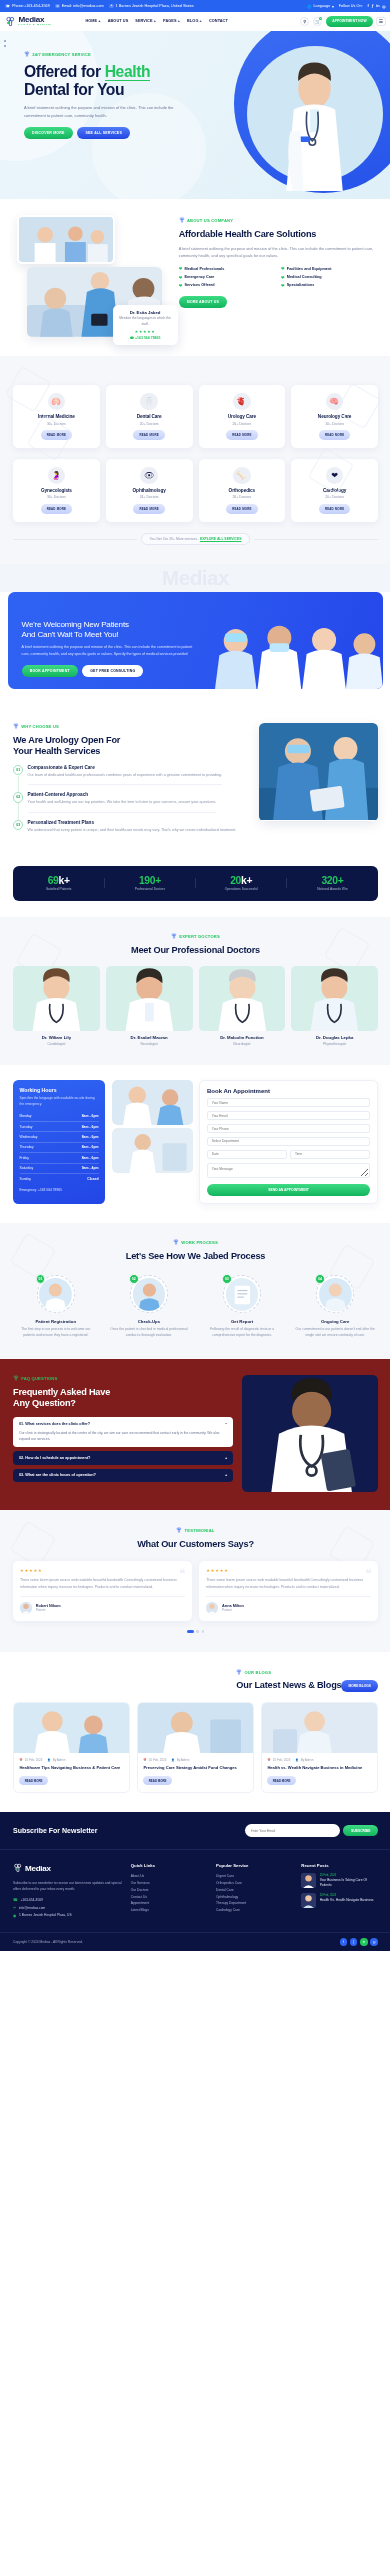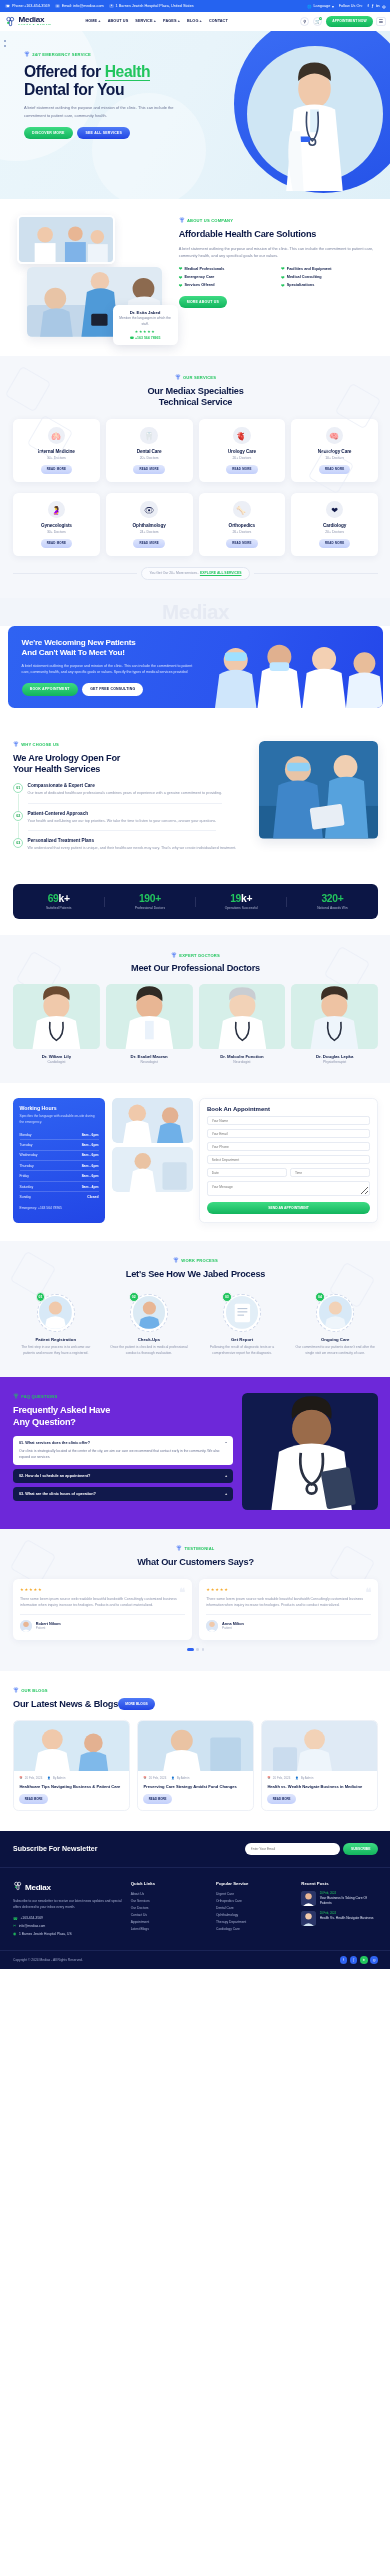--- a/index.html
+++ b/index.html
@@ -188,21 +188,21 @@
   .brandstrip .bg-word {
     font-size:20.6px; font-weight:bold; color:#e6eaf3; letter-spacing:-0.5px;
   }
 
   
   .cta {
     margin:0 7.6px; border-radius:6.5px; background:linear-gradient(110deg,#2f63f2 0%,#2b55ef 60%,#2447ea 100%);
     position:relative; overflow:hidden; display:flex; padding:12px 0 12px 14px; min-height:72px;
   }
   .cta-txt { width:179px; z-index:2; }
-  .cta h3 { color:#fff; font-size:8.1px; font-weight:bold; line-height:1.25; letter-spacing:-0.2px;}
+  .cta h3 { color:#fff; font-size:8.1px; font-weight:normal; line-height:1.25; letter-spacing:-0.2px;margin-top:16px;}
   .cta p { color:#d7e2ff; font-size:3.6px; line-height:1.85; margin-top:4.3px; }
   .cta-btns { display:flex; gap:4.3px; margin-top:7px; }
   .bt.white { background:#fff; color:#0d1a47; }
   .cta-docs { position:absolute; right:0; bottom:0; width:179px; height:72px; }
 
   
   .why { display:flex; gap:9.8px; padding:17.4px 13px; background:#fff; }
   .why-left { flex:1; }
   .why-left .h2 { margin-bottom:7.6px; }
   .steps { position:relative; }
@@ -296,21 +296,21 @@
   .pnum {
     position:absolute; top:-1.1px; left:-1.1px; width:9.8px; height:9.8px; border-radius:50%;
     background:#22c55e; color:#fff; font-size:3.5px; font-weight:bold;
     display:flex; align-items:center; justify-content:center; border:1.1px solid #f5f7fb;
   }
   .pcard h5 { font-size:4.3px; font-weight:bold; color:#0d1a47; }
   .pcard p { font-size:3.4px; color:#8b93ab; line-height:1.8; margin-top:2.2px; padding:0 2.2px; }
 
   
   .faq {
-    background:#6d28d9; padding:16.3px 13px 18.5px; display:flex; gap:8.7px; position:relative;
+    background:#7f1d1d; padding:16.3px 13px 18.5px; display:flex; gap:8.7px; position:relative;
     overflow:hidden;
   }
   .faq-left { flex:1; z-index:2; }
   .faq .eyebrow { color:#22c55e; }
   .faq h2 { color:#fff; font-size:9.2px; font-weight:bold; line-height:1.25; letter-spacing:-0.2px;}
   .acc { margin-top:7.6px; }
   .acc-item {
     background:#11194c; border-radius:3.8px; margin-bottom:3.8px; padding:4.9px 6px;
   }
   .acc-item.open { background:#fff; }
@@ -336,21 +336,21 @@
   .av { width:12px; height:12px; border-radius:50%; overflow:hidden; background:#dbe6f5; }
   .tname { font-size:3.8px; font-weight:bold; color:#0d1a47; }
   .trole { font-size:3.1px; color:#9aa2b8; margin-top:0.5px; }
   .quote { position:absolute; right:6.5px; top:6.5px; font-size:11px; color:#eef1f8; font-weight:bold;}
   .dots { display:flex; gap:2.7px; justify-content:center; margin-top:8.7px; }
   .dots i { width:2.7px; height:2.7px; border-radius:50%; background:#d4dae8; display:block; }
   .dots i.on { background:#2f63f2; width:7px; border-radius:1.6px; }
 
   
   .blog { background:#fff; padding:16.3px 13px 19.5px; }
-  .blog-head { display:flex; align-items:flex-end; justify-content:flex-start; }
+  .blog-head { display:flex; align-items:flex-end; justify-content:flex-end; }
   .btn-blog {
     background:linear-gradient(180deg,#4f7bf7,#2245e3); color:#fff; font-size:3.3px;
     font-weight:bold; padding:3.8px 7px; border-radius:9.8px; border:none; cursor:pointer;
   }
   .bgrid { display:grid; grid-template-columns:repeat(3,1fr); gap:7px; margin-top:9.8px; }
   .bcard { background:#fff; border:0.5px solid #eef1f7; border-radius:5.4px; overflow:hidden; }
   .bimg { height:50px; overflow:hidden; position:relative; }
   .bbody { padding:5.4px 5.4px 6.5px; }
   .bmeta { display:flex; gap:4.9px; font-size:3px; color:#9aa2b8; }
   .bmeta span { display:flex; align-items:center; gap:1.6px; }
@@ -588,36 +588,20 @@
       </div>
       <button class="btn-more">MORE ABOUT US</button>
     </div>
   </section>
 
   <section class="sec sec-hexbg">
     <div class="hex" style="left:11px;top:16.3px"></div>
     <div class="hex" style="left:33px;top:65px"></div>
     <div class="hex" style="right:16.3px;top:33px"></div>
     <div class="hex" style="right:43px;top:98px"></div>
-    <div class="center">
-      <div class="eyebrow center-eb">
-        <span>
-          <svg width="6" height="6" viewBox="0 0 24 24">
-            <circle cx="8" cy="7" r="4" fill="none" stroke="#2f63f2" stroke-width="2"></circle>
-            <circle cx="15" cy="7" r="4" fill="none" stroke="#2f63f2" stroke-width="2"></circle>
-            <rect x="9.5" y="10" width="5" height="11" rx="1.4" fill="none" stroke="#2f63f2" stroke-width="2"></rect>
-          </svg>
-        </span>
-        <span>OUR SERVICES</span>
-      </div>
-      <h2 class="h2">
-        <span>Our Mediax Specialties</span><br>
-        <span>Technical Service</span>
-      </h2>
-    </div>
     <div class="cards4">
       <div class="scard">
         <div class="sic">🫁</div>
         <h4>Internal Medicine</h4>
         <div class="cnt">30+ Doctors</div>
         <button class="btn-read">READ MORE</button>
       </div>
       <div class="scard">
         <div class="sic">🦷</div>
         <h4>Dental Care</h4>
@@ -765,21 +749,21 @@
     <div class="stats">
       <div class="stat">
         <div class="n"><span>69</span><em>k+</em></div>
         <div class="l">Satisfied Patients</div>
       </div>
       <div class="stat">
         <div class="n"><span>190+</span><em></em></div>
         <div class="l">Professional Doctors</div>
       </div>
       <div class="stat">
-        <div class="n"><span>19</span><em>k+</em></div>
+        <div class="n"><span>20</span><em>k+</em></div>
         <div class="l">Operations Successful</div>
       </div>
       <div class="stat">
         <div class="n"><span>320+</span><em></em></div>
         <div class="l">National Awards Win</div>
       </div>
     </div>
   </div>
 
   <section class="docs-sec">

